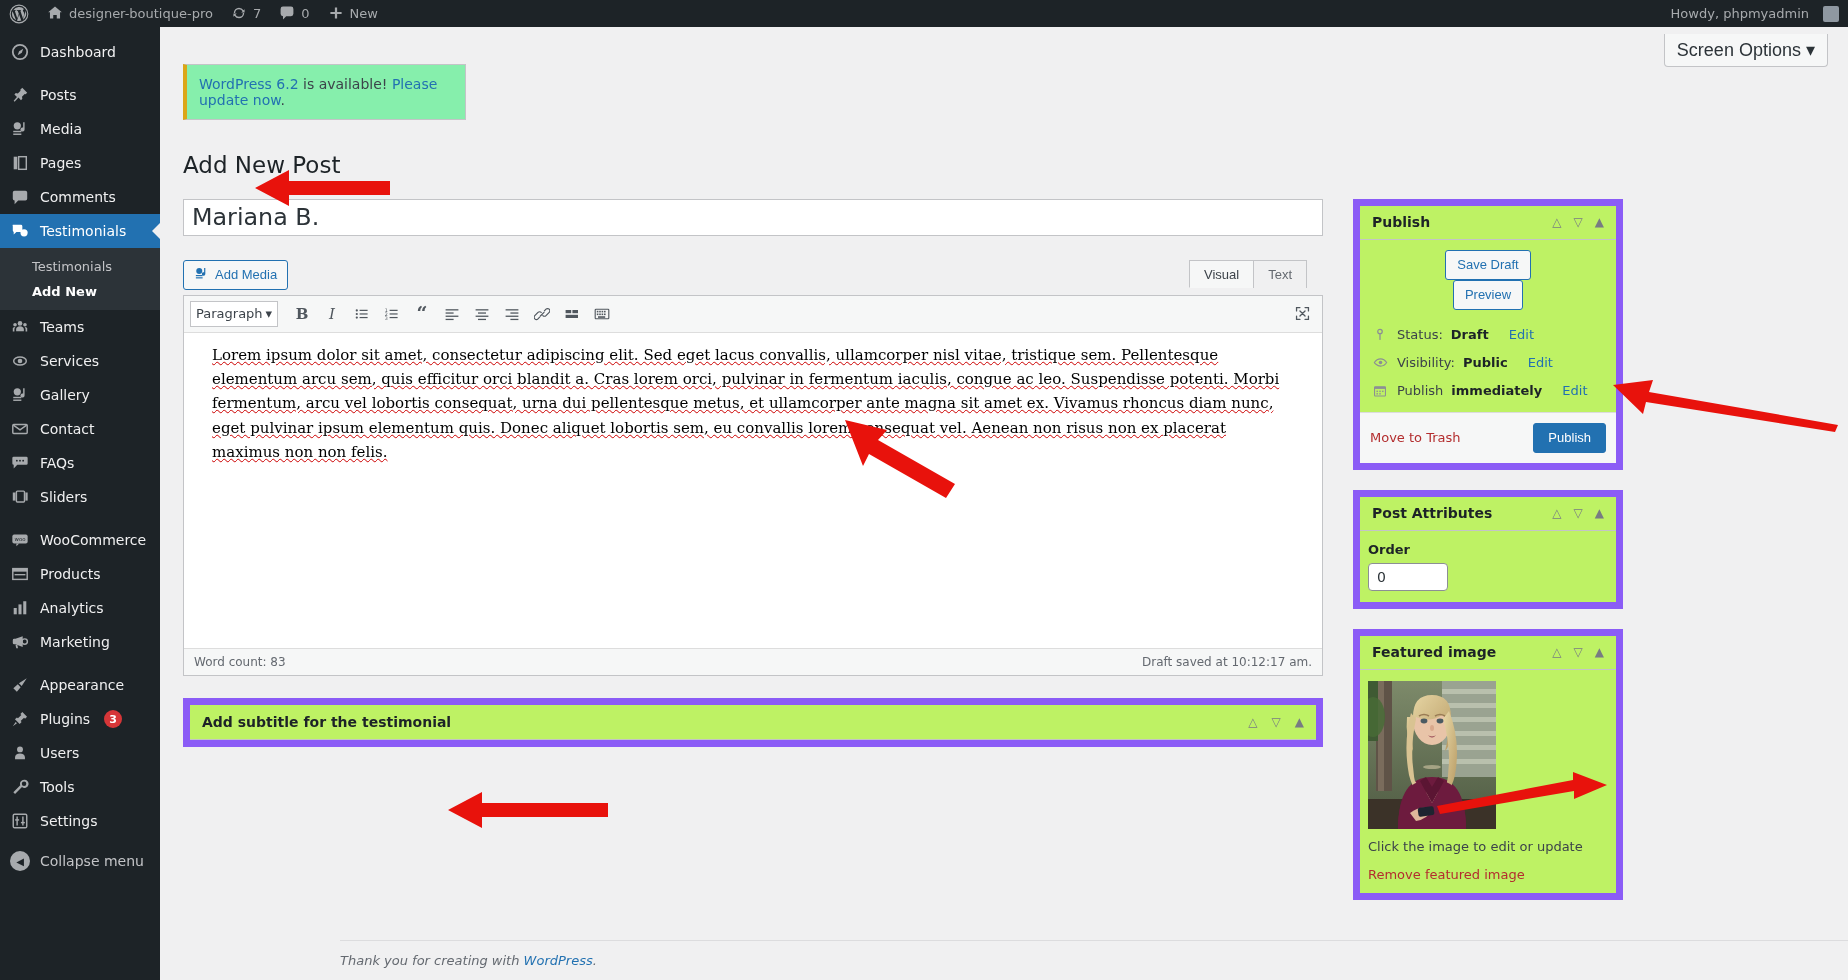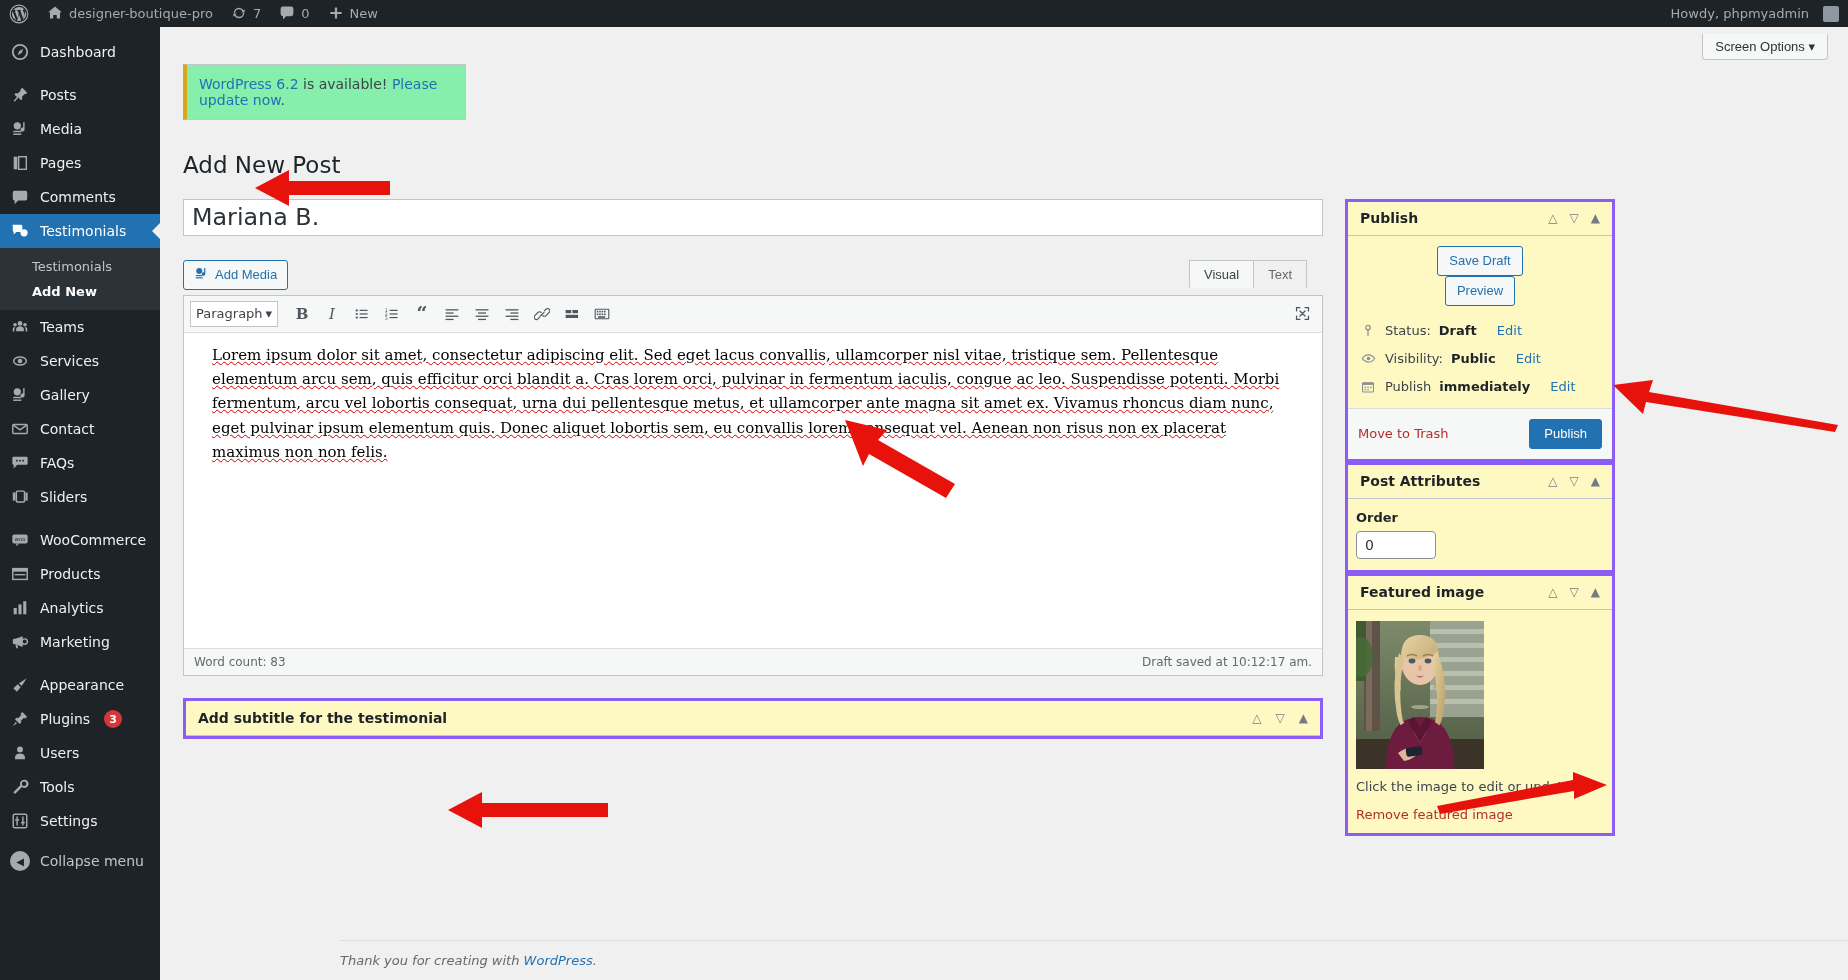--- a/index.html
+++ b/index.html
@@ -62,36 +62,36 @@
   #wpcontent{
     position:absolute; top:27px; left:160px; width:1688px; height:953px;
     padding:0 20px 0 20px; overflow:hidden;
   }
 
   #screen-meta-links{
     position:absolute; right:20px; top:7px;
   }
   .screen-opts-btn{
     background:#f6f7f7; border:1px solid #c3c4c7; border-top:none;
-    border-radius:0 0 4px 4px; padding:5px 12px; font-size:13px; color:#2c3338;
+    border-radius:0 0 4px 4px; padding:5px 12px; font-size:18px; color:#2c3338;
   }
 
   .notice{
     margin:37px 0 0 3px; background:#86efac; border:1px solid #c3c4c7; border-left:4px solid #dba617;
     padding:11px 12px; font-size:14px; width:283px;
   }
   .notice a{ color:#2271b1; }
 
   h1.page-title{
     font-size:23px; font-weight:400; color:#1d2327;
     margin:22px 0 14px 3px; padding:9px 0 4px 0; line-height:1.3;
   }
 
   
-  #post-body{ display:flex; gap:22px; margin-left:3px; }
+  #post-body{ display:flex; gap:30px; margin-left:3px; }
   #post-body-content{ width:1140px; }
   #postbox-container-1{ width:270px; }
 
   
   #titlediv input{
     width:100%; height:37px; font-size:1.7em; line-height:100%; padding:3px 8px;
     border:1px solid #c3c4c7; background:#fff; color:#2c3338; outline:none;
     font-family:"DejaVu Sans", sans-serif; border-radius:0;
   }
 
@@ -134,21 +134,21 @@
     font-family:"DejaVu Serif", serif; font-size:15px; line-height:1.62; color:#000;
   }
   .sp{ text-decoration:underline; text-decoration-style:wavy; text-decoration-color:#c00; text-decoration-thickness:1px; }
   .statusbar{
     display:flex; justify-content:space-between; align-items:center;
     background:#f6f7f7; border-top:1px solid #ddd; padding:6px 10px;
     font-size:12px; color:#646970;
   }
 
   
-  .postbox{ background:#fef9c3; border:3px solid #8b5cf6; }
+  .postbox{ background:#bef264; border:7px solid #8b5cf6; margin-bottom:20px; }
   .postbox-header{
     display:flex; align-items:center; justify-content:space-between;
     border-bottom:1px solid #c3c4c7; padding:0 12px; height:34px;
   }
   .postbox-header h2{ font-size:14px; font-weight:600; color:#1d2327; margin:0; }
   .handle-actions{ display:flex; align-items:center; gap:12px; color:#787c82; font-size:12px; }
   .handle-actions span{ line-height:1; }
   .inside{ padding:11px 8px; }
 
   

